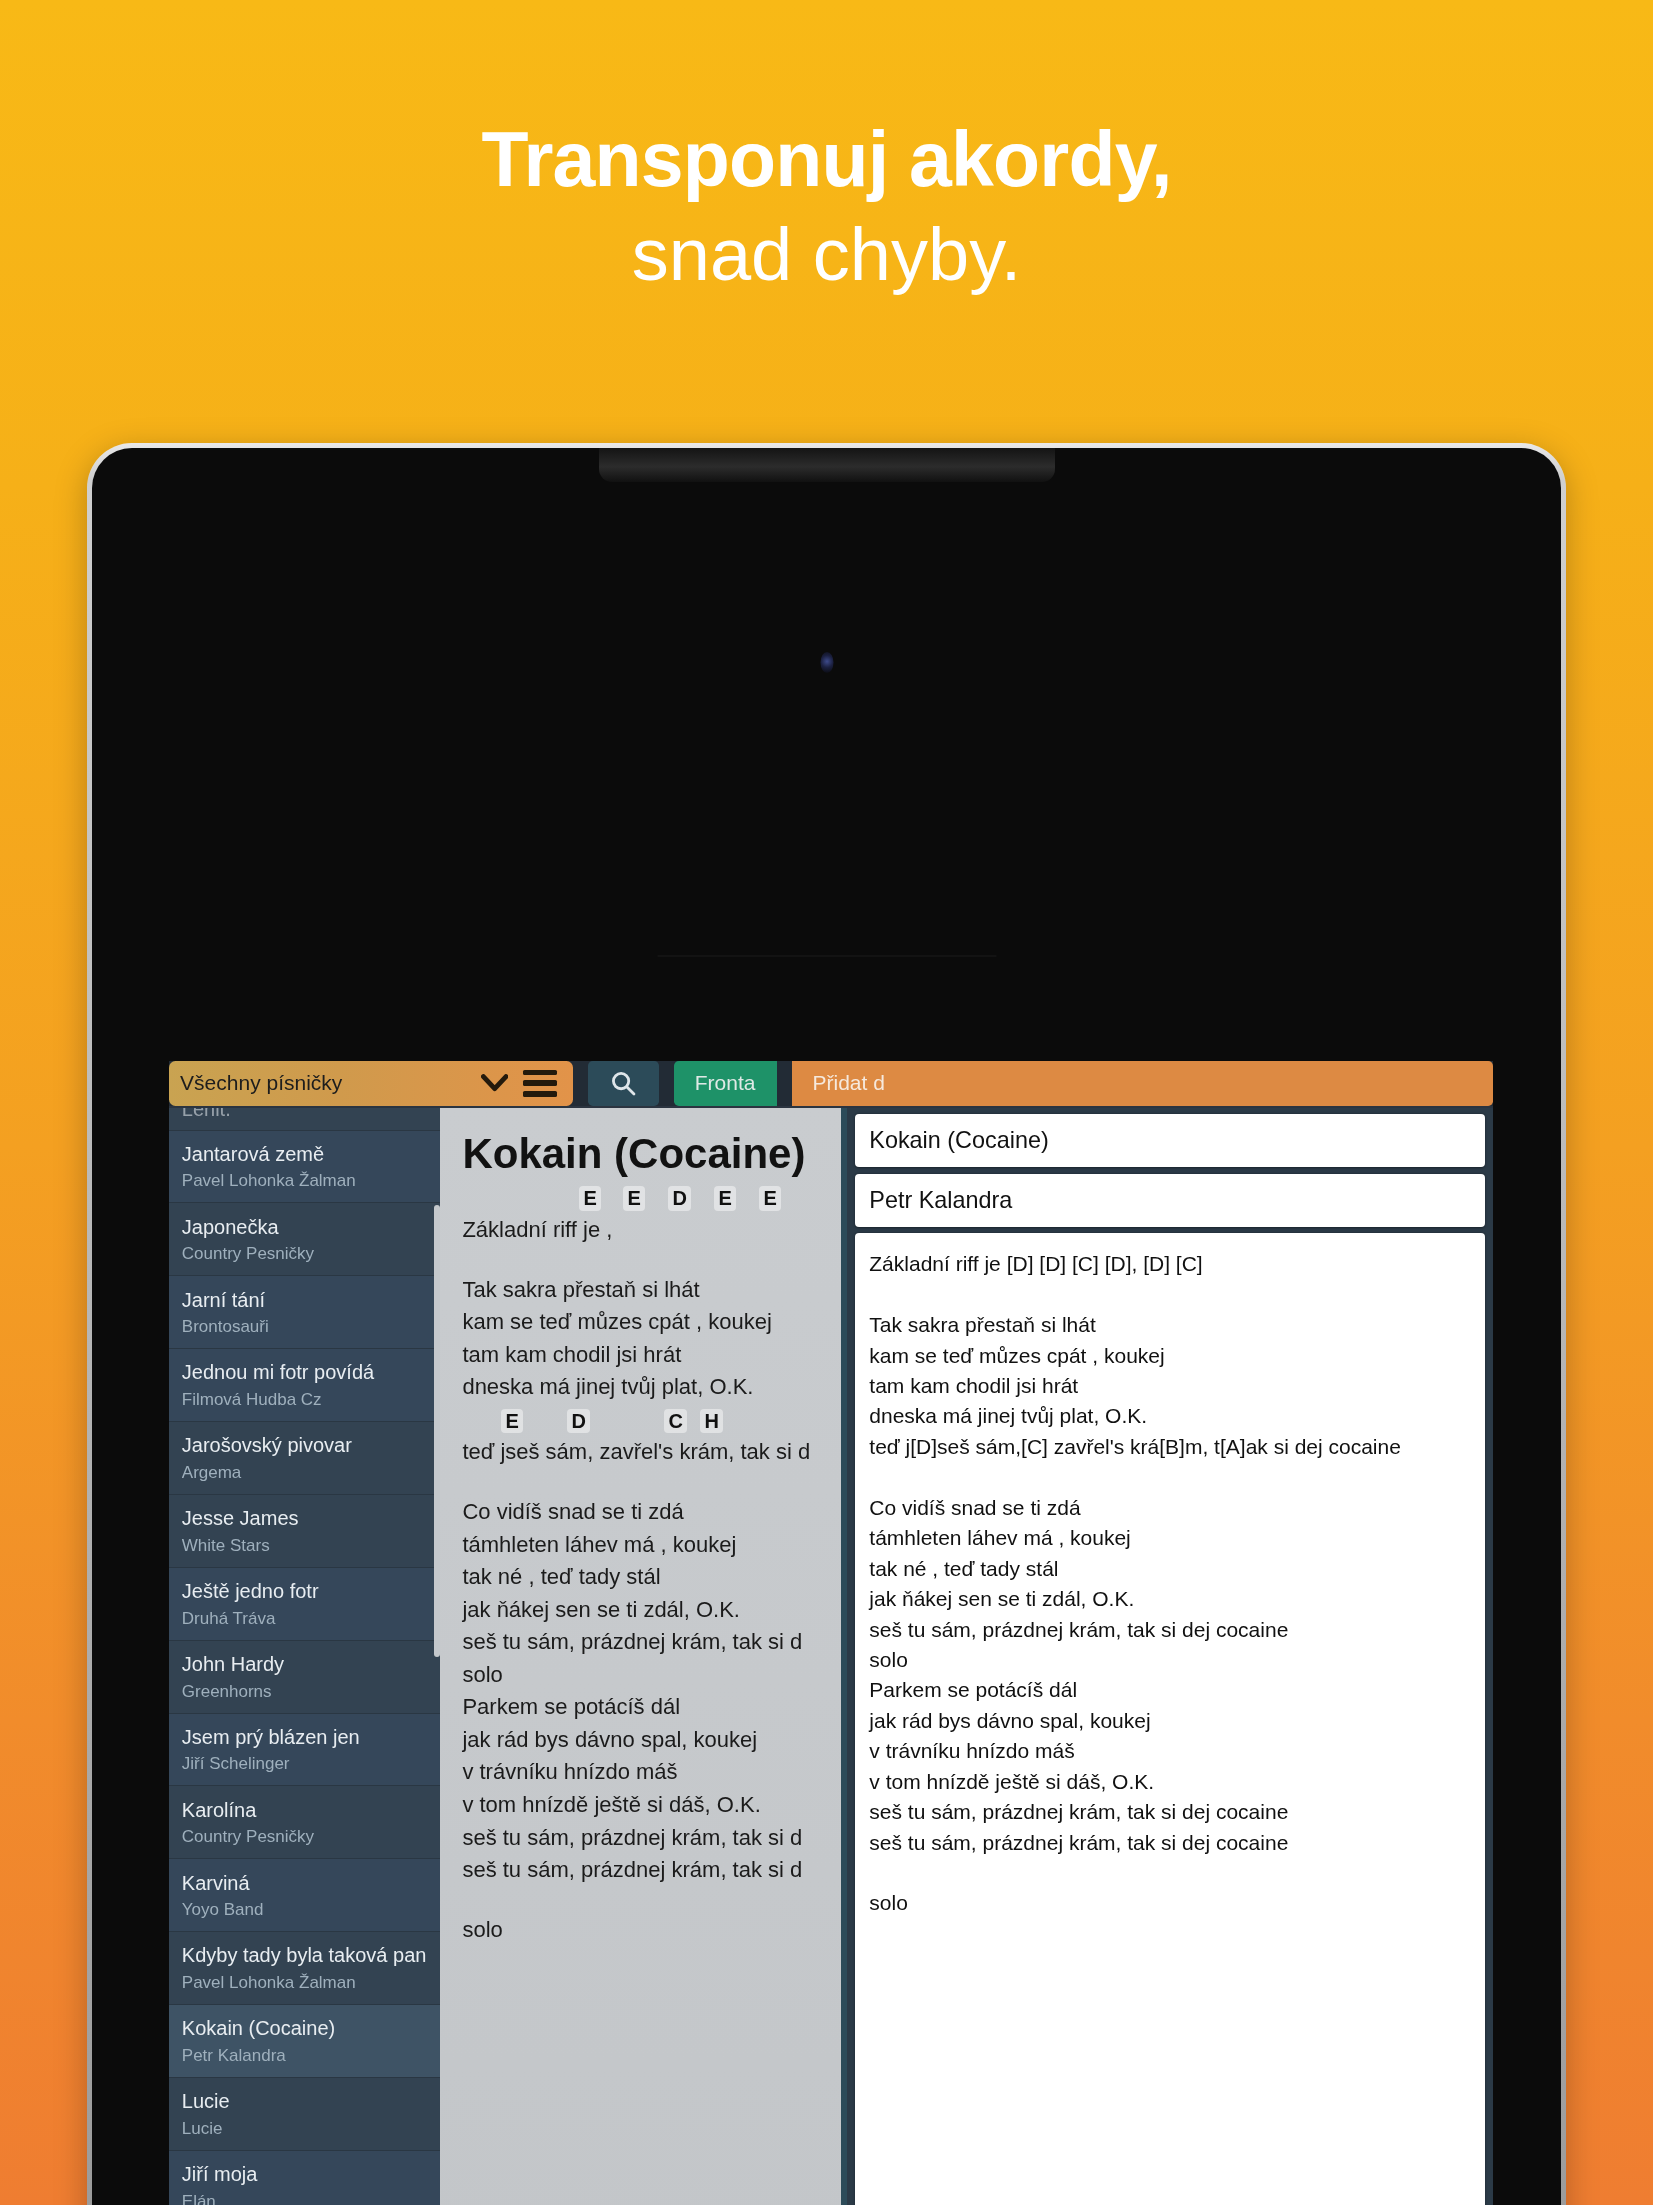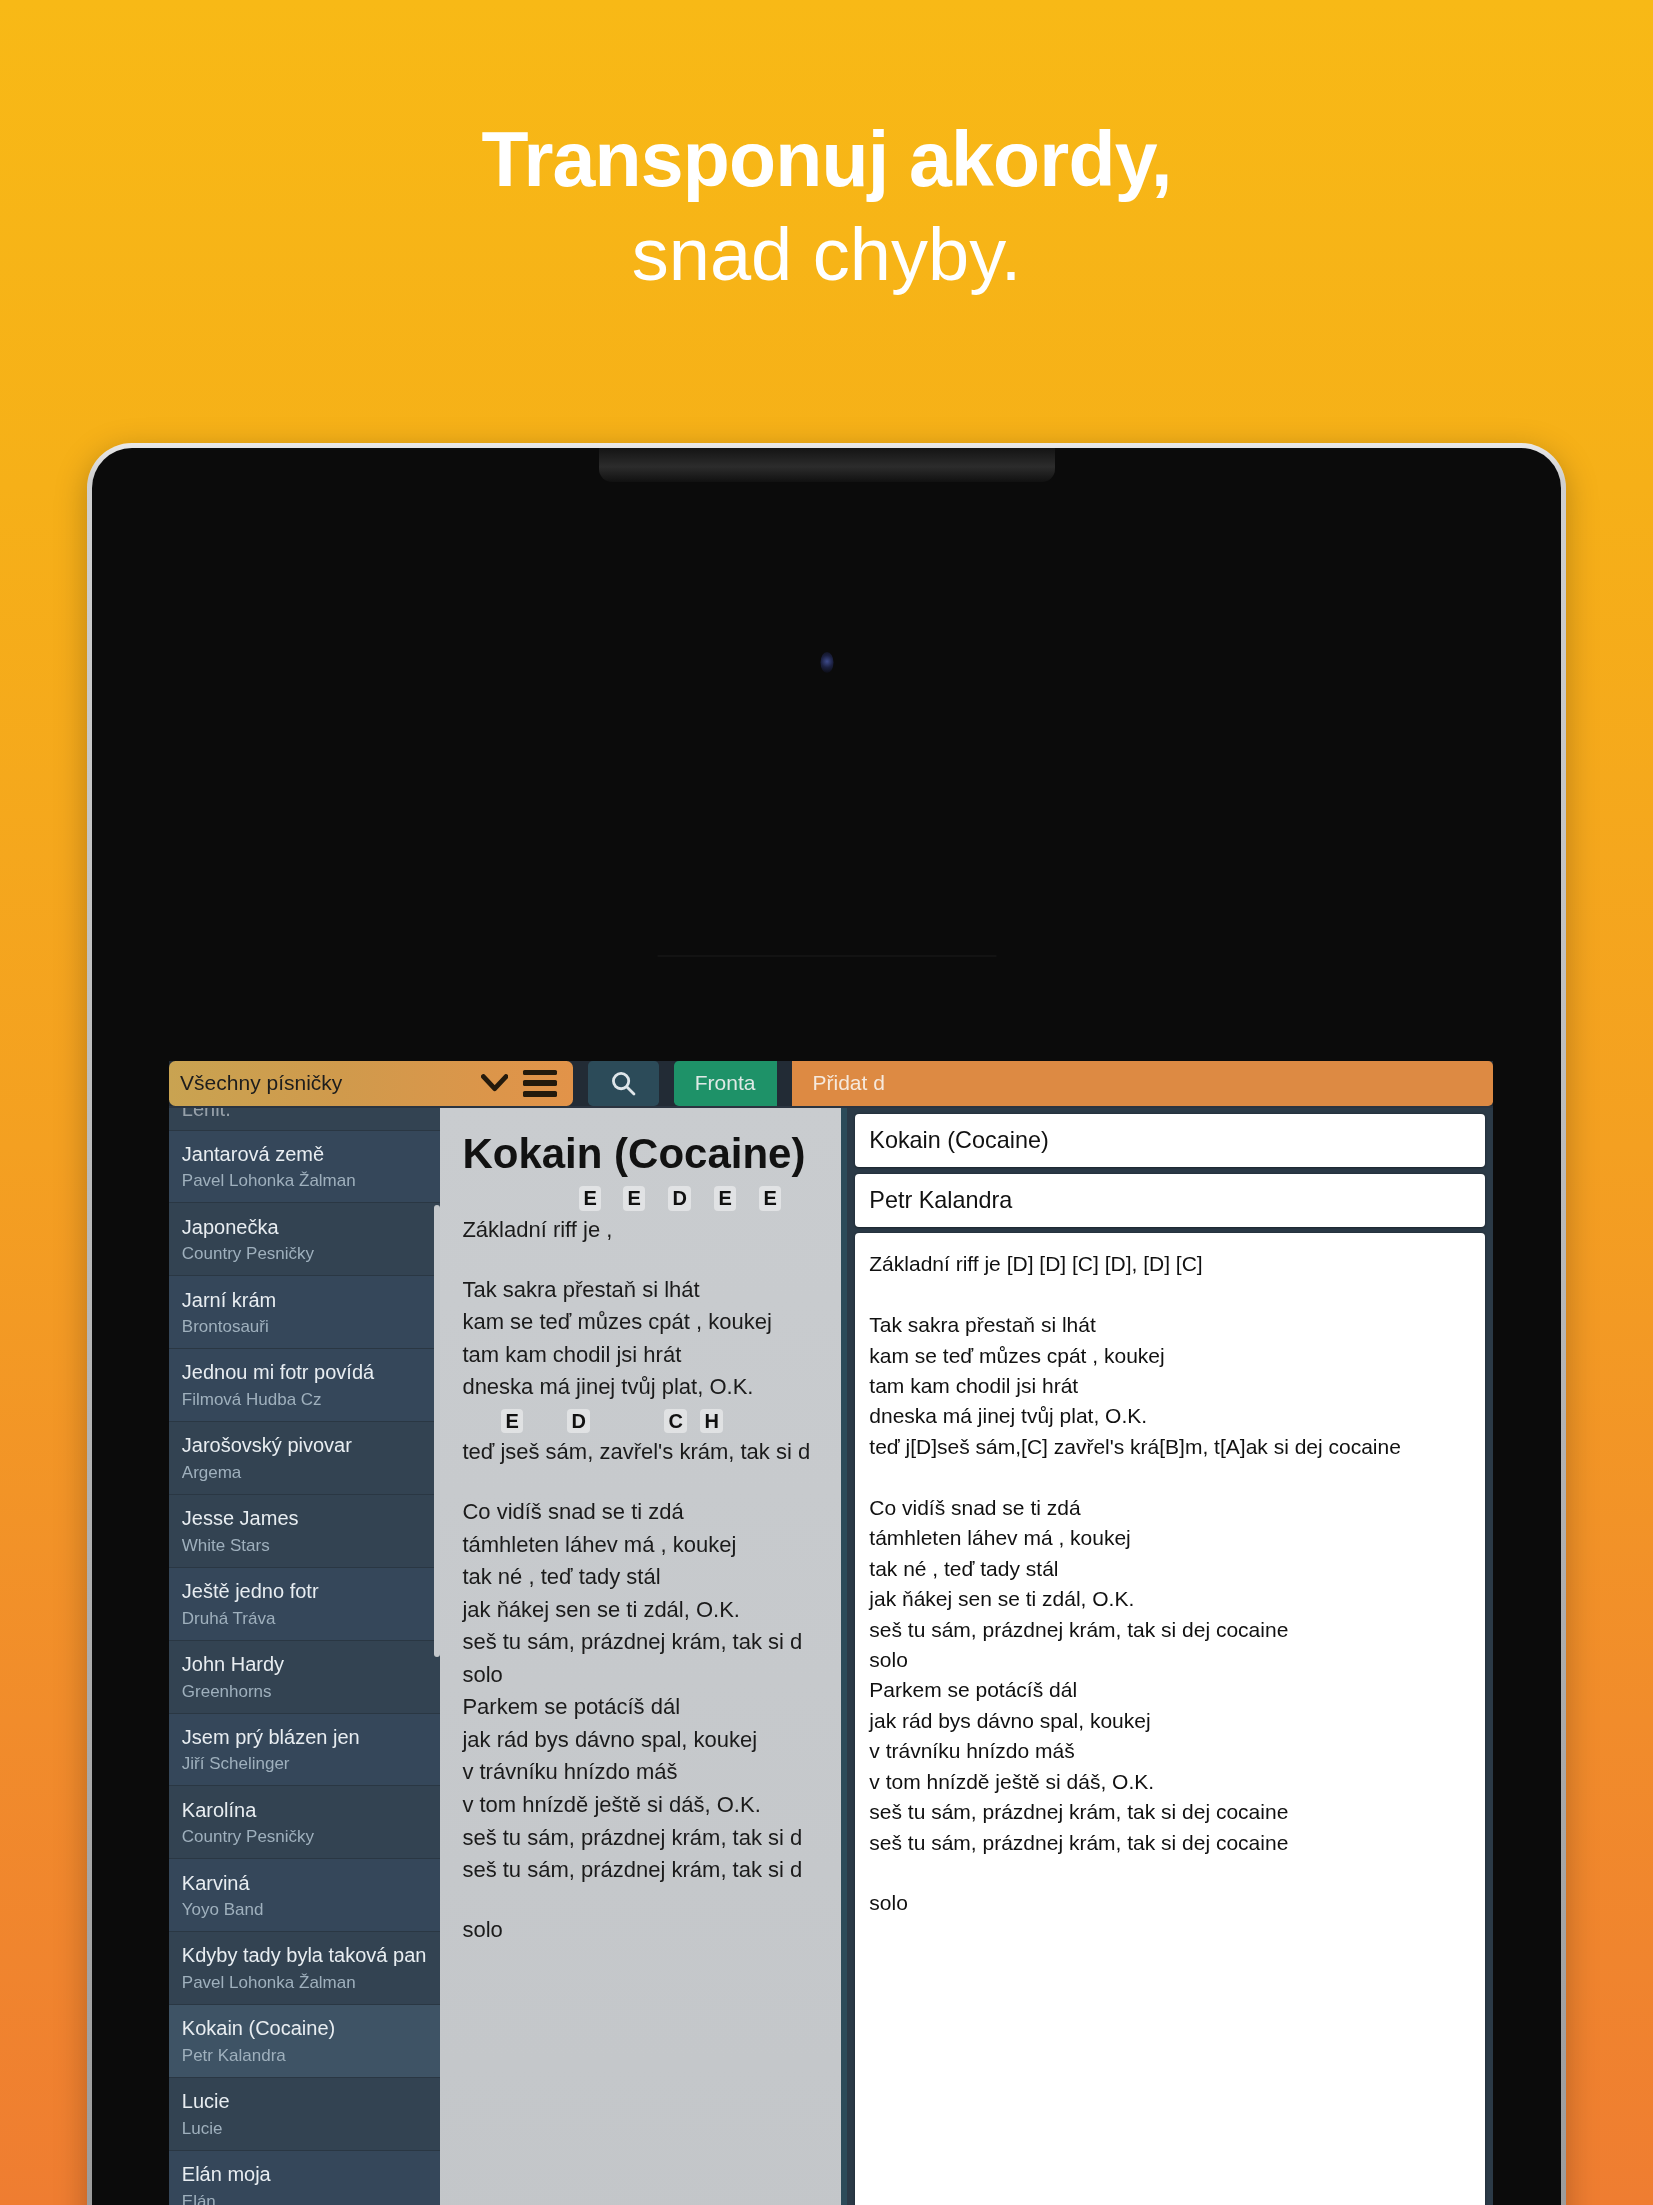--- a/index.html
+++ b/index.html
@@ -342,21 +342,21 @@
           <div id="song-list">
               <div class="song-row alt">
                 <div class="song-title">Jantarová země</div>
                 <div class="song-artist">Pavel Lohonka Žalman</div>
               </div>
               <div class="song-row">
                 <div class="song-title">Japonečka</div>
                 <div class="song-artist">Country Pesničky</div>
               </div>
               <div class="song-row alt">
-                <div class="song-title">Jarní krám</div>
+                <div class="song-title">Jarní tání</div>
                 <div class="song-artist">Brontosauři</div>
               </div>
               <div class="song-row alt">
                 <div class="song-title">Jednou mi fotr povídá</div>
                 <div class="song-artist">Filmová Hudba Cz</div>
               </div>
               <div class="song-row">
                 <div class="song-title">Jarošovský pivovar</div>
                 <div class="song-artist">Argema</div>
               </div>
@@ -390,21 +390,21 @@
               </div>
               <div class="song-row alt selected">
                 <div class="song-title">Kokain (Cocaine)</div>
                 <div class="song-artist">Petr Kalandra</div>
               </div>
               <div class="song-row">
                 <div class="song-title">Lucie</div>
                 <div class="song-artist">Lucie</div>
               </div>
               <div class="song-row alt">
-                <div class="song-title">Elán moja</div>
+                <div class="song-title">Jiří moja</div>
                 <div class="song-artist">Elán</div>
               </div>
             </div>
           <div class="scroll-track">
             <div class="scroll-thumb"></div>
           </div>
         </div>
 
         <div class="preview">
           <h1>Kokain (Cocaine)</h1>

